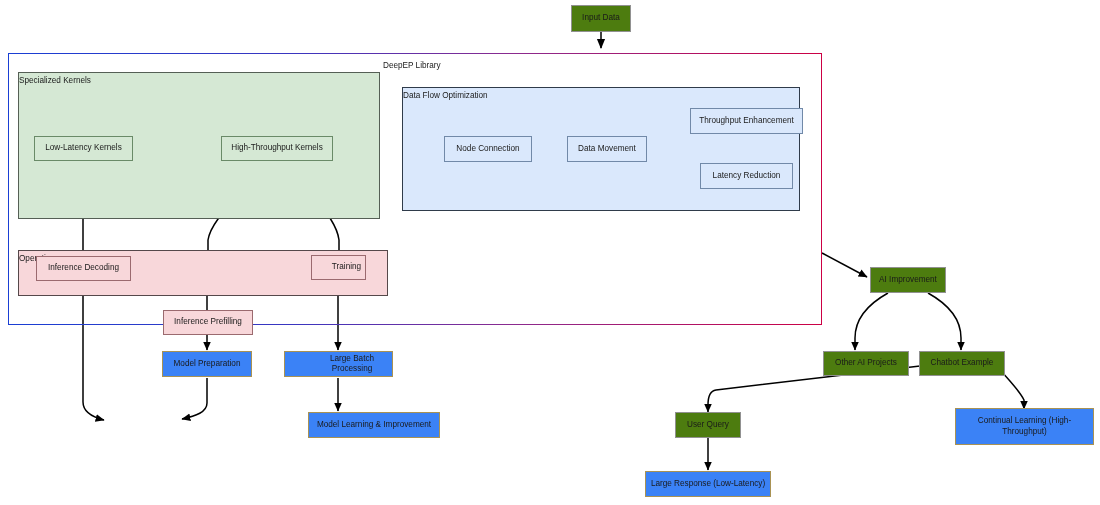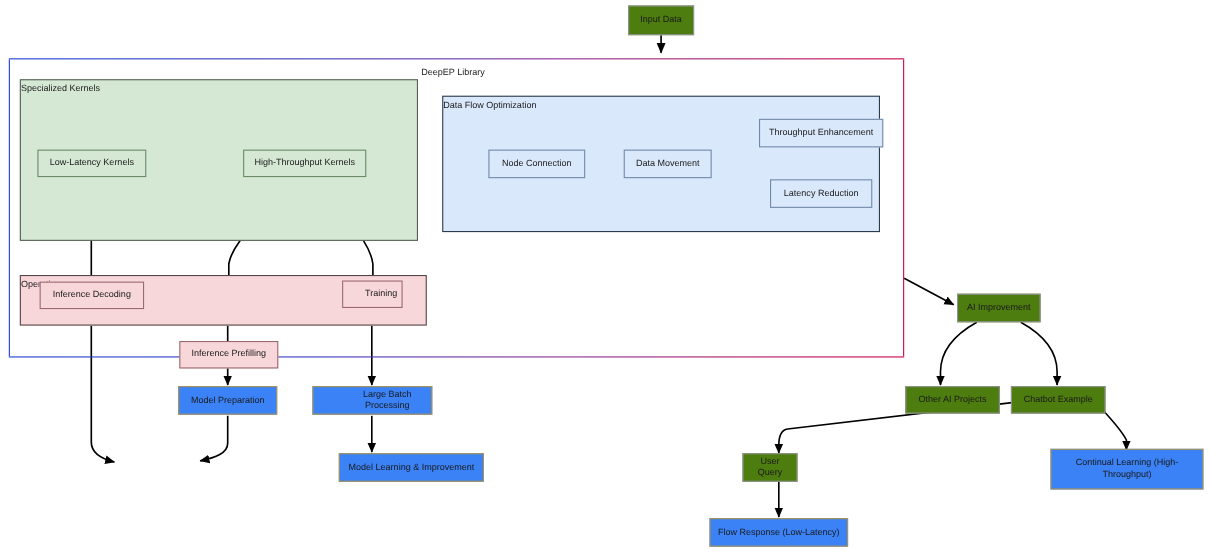--- a/index.html
+++ b/index.html
@@ -229,25 +229,25 @@
   </div>
 
   <div class="node grey" style="left:812px; top:351px; width:86px; height:25px;margin-left:11px;">
     <span>Other AI Projects</span>
   </div>
 
   <div class="node grey" style="left:919px; top:351px; width:86px; height:25px;">
     <span>Chatbot Example</span>
   </div>
 
-  <div class="node grey" style="left:675px; top:412px; width:50px; height:26px;">
+  <div class="node grey" style="left:675px; top:412px; width:66px; height:26px;">
     <span>User Query</span>
   </div>
 
   <div class="node yellow" style="left:645px; top:471px; width:126px; height:26px;">
-    <span>Flow Response (Low-Latency)</span>
+    <span>Large Response (Low-Latency)</span>
   </div>
 
   <div class="node yellow" style="left:955px; top:408px; width:139px; height:37px;">
     <span>Continual Learning (High-Throughput)</span>
   </div>
 
 </div>
 
 </body></html>

